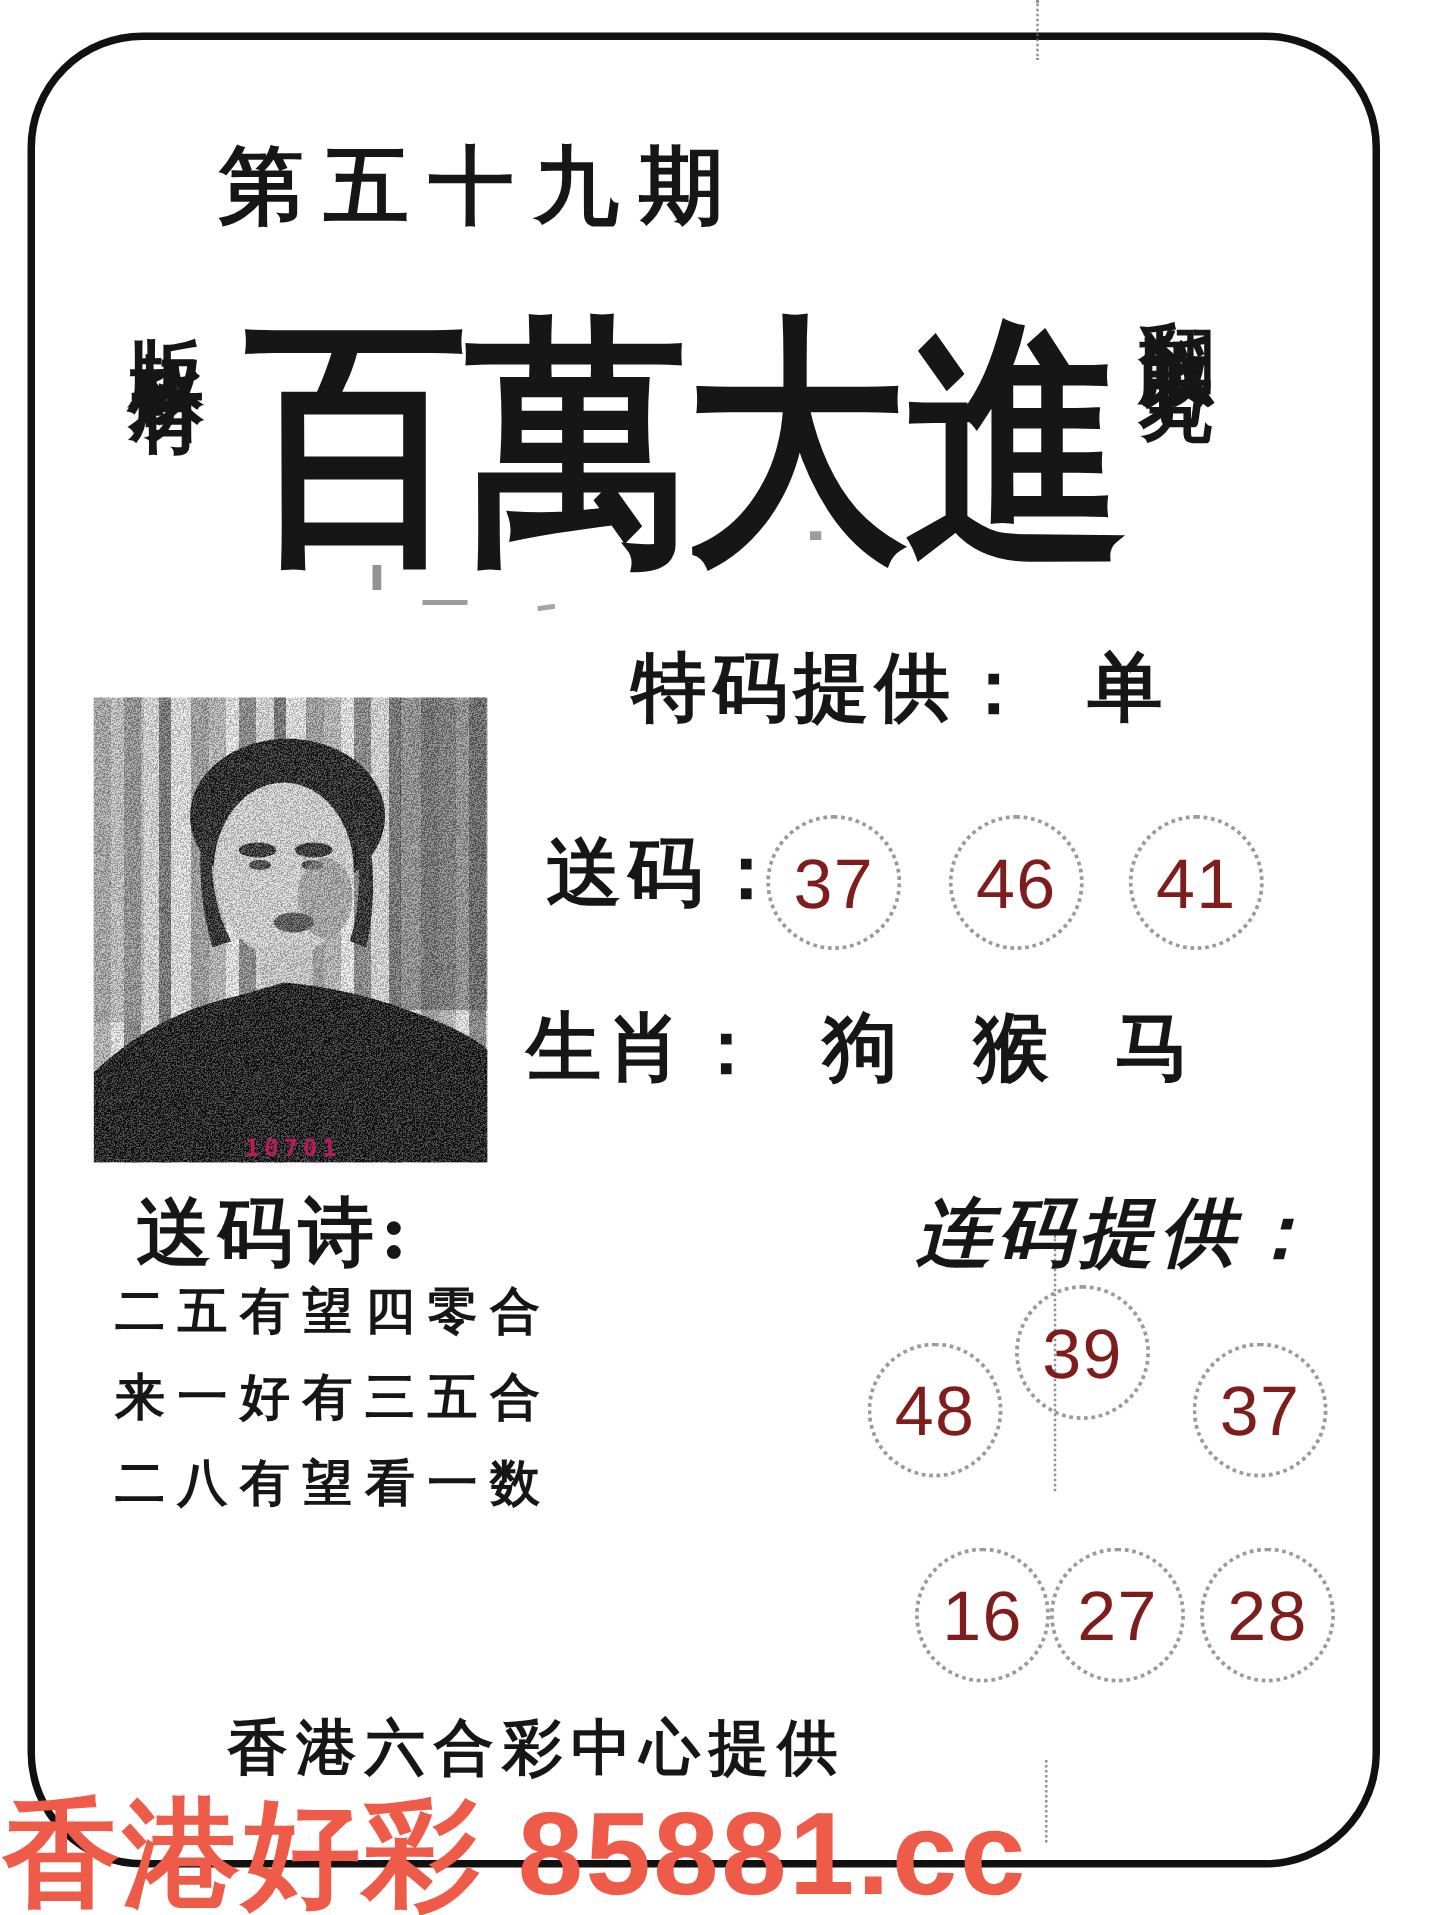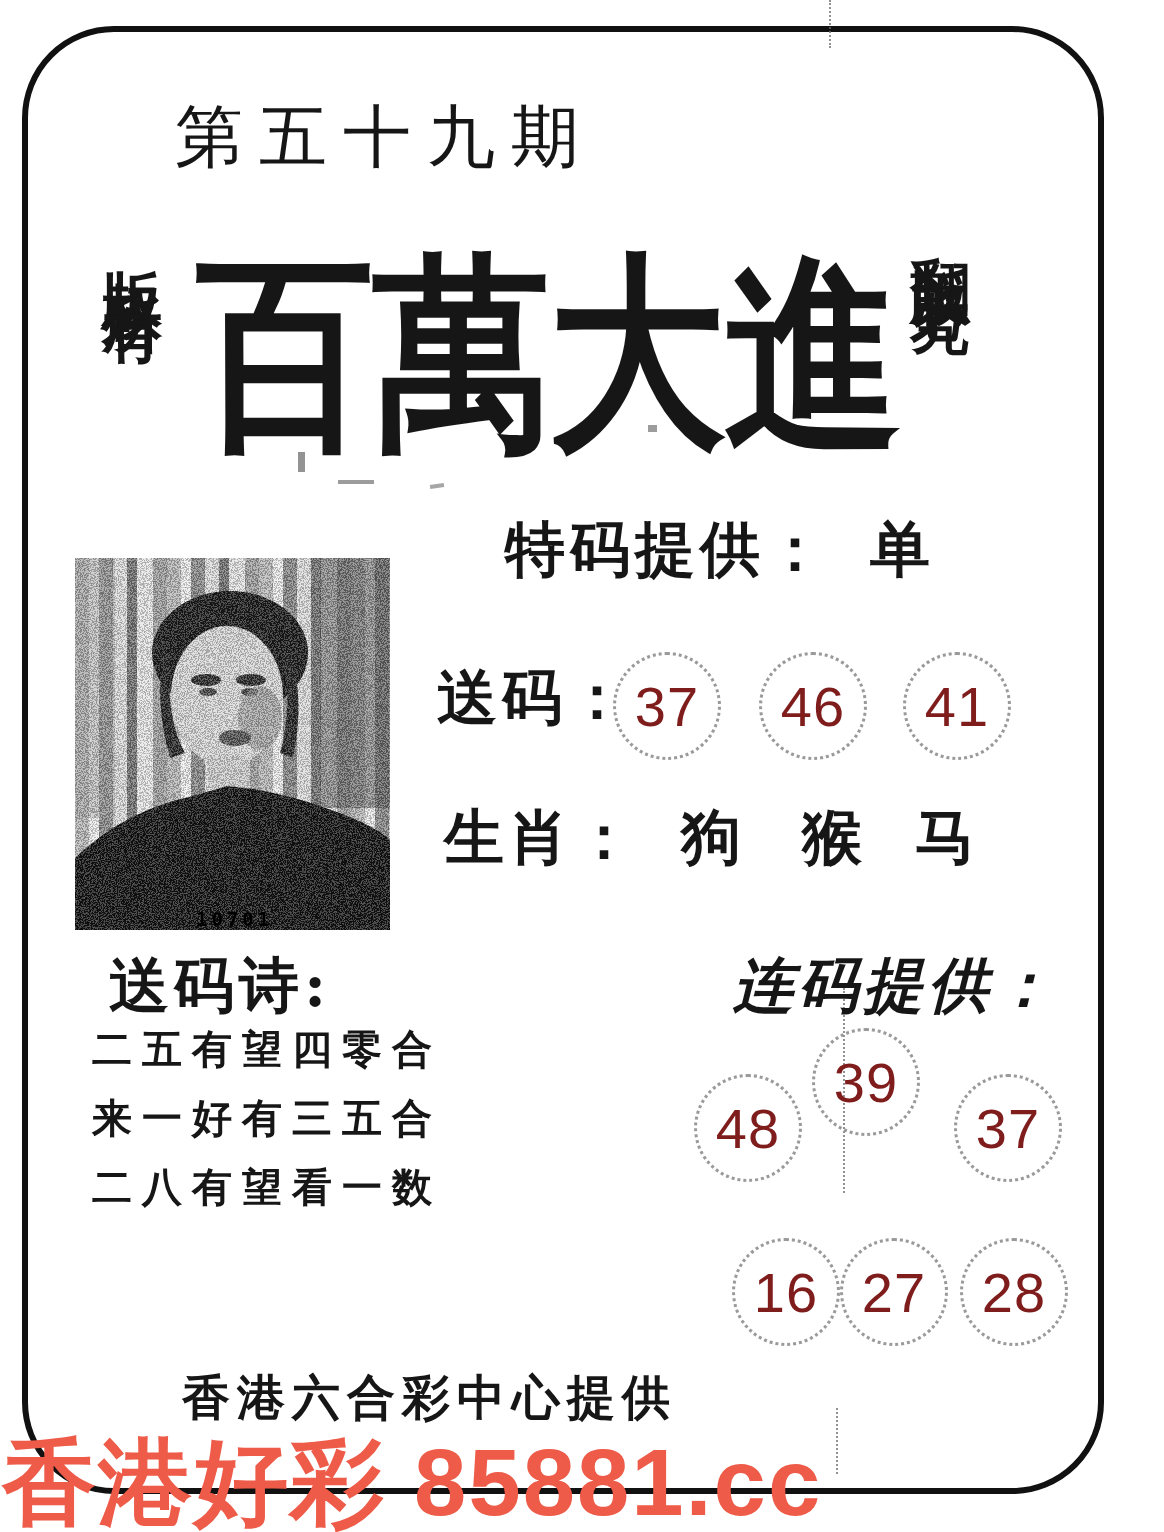--- a/index.html
+++ b/index.html
@@ -10,38 +10,38 @@
   }
   .abs{position:absolute;}
   
   .sheet-border{
     left:22px;top:26px;width:1082px;height:1468px;
     border:6px solid #111;border-radius:92px;
     box-sizing:border-box;
   }
   
   .issue{
-    left:175px;top:92px;font-size:68px;font-weight:400;letter-spacing:16px;
+    left:175px;top:104px;font-size:68px;font-weight:700;letter-spacing:16px;
     white-space:nowrap;
   }
   .v-col{
     writing-mode:vertical-rl;text-orientation:upright;
     font-size:60px;font-weight:600;letter-spacing:12px;white-space:nowrap;
   }
   .copyright{left:92px;top:222px;}
   .piracy{left:900px;top:208px;}
   .main-title{
     left:196px;top:216px;font-size:178px;font-weight:800;letter-spacing:-2px;
     transform:scaleY(1.18);transform-origin:left top;white-space:nowrap;
   }
   .line-label{font-size:60px;font-weight:600;letter-spacing:5px;white-space:nowrap;}
   .special-line{left:505px;top:510px;}
   .special-value{margin-left:40px;}
   .songma-label{left:437px;top:658px;}
-  .zodiac-line{left:444px;top:798px;}
+  .zodiac-line{left:421px;top:798px;}
   .zodiac-vals span{display:inline-block;}
   .zv1{margin-left:42px;}
   .zv2{margin-left:56px;}
   .zv3{margin-left:48px;}
   .num-circle{
     width:108px;height:108px;border:3px dotted #9a9a9a;border-radius:50%;
     display:flex;align-items:center;justify-content:center;box-sizing:border-box;
   }
   .num{
     font-family:"Liberation Sans","DejaVu Sans",sans-serif;
@@ -50,21 +50,21 @@
   
   .photo{
     left:75px;top:558px;width:315px;height:372px;
     background:repeating-linear-gradient(90deg,
       #b9b9b9 0 14px,#ededed 14px 24px,#8a8a8a 24px 38px,#dcdcdc 38px 52px,
       #757575 52px 62px,#e6e6e6 62px 78px,#a0a0a0 78px 92px);
   }
   .photo svg{display:block;width:100%;height:100%;}
   .photo-caption{
     left:196px;top:908px;font-size:19px;font-weight:700;letter-spacing:4px;
-    font-family:"DejaVu Sans Mono","Liberation Mono",monospace;color:#000000;
+    font-family:"DejaVu Sans Mono","Liberation Mono",monospace;color:#be185d;
   }
   .poem-title{left:88px;top:946px;margin-left:21px;}
   .poem{left:92px;top:1014px;font-size:40px;font-weight:600;letter-spacing:10px;
     line-height:69px;white-space:nowrap;}
   .lianma-label{left:733px;top:946px;font-style:italic;}
   .footer-line{left:182px;top:1366px;font-size:48px;font-weight:600;letter-spacing:7px;white-space:nowrap;}
   .watermark{
     left:2px;top:1420px;font-size:94px;font-weight:800;letter-spacing:2px;
     font-family:"Liberation Sans","DejaVu Sans",sans-serif;
     white-space:nowrap;z-index:5;

